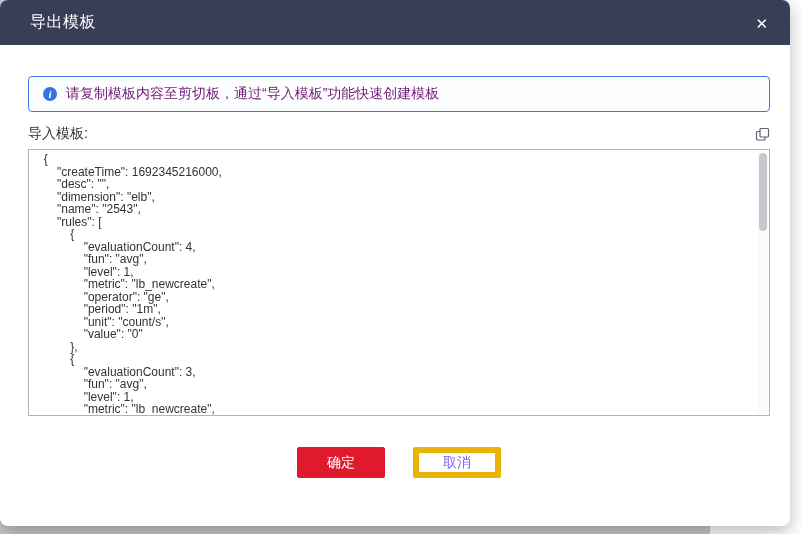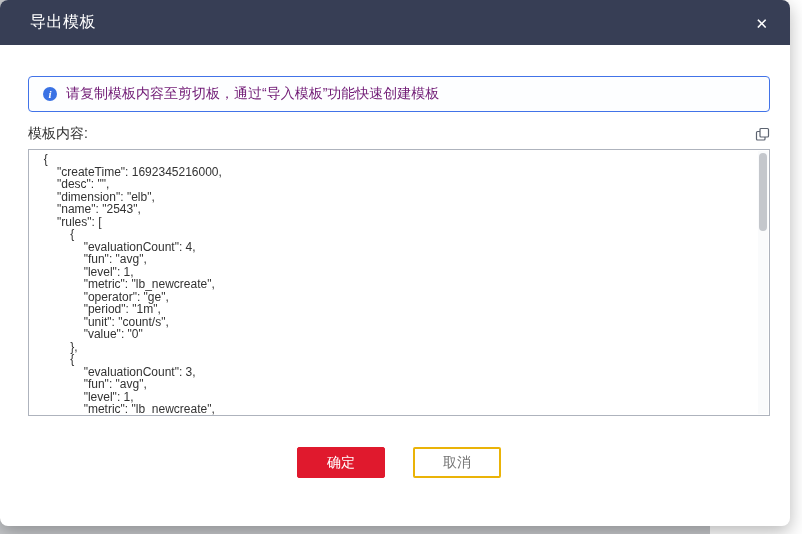--- a/index.html
+++ b/index.html
@@ -72,21 +72,21 @@
     position:absolute; top:1px; bottom:1px; right:1px; width:10px; background:#fafbfc;
   }
   .v-thumb {
     position:absolute; top:2px; left:1px; width:8px; height:78px;
     background:#c4c7cc; border-radius:4px;
   }
 
   .btn-row { display:flex; justify-content:center; gap:28px; margin-top:31px; }
   .btn { height:31px; min-width:88px; font-size:14px; border-radius:2px; cursor:pointer; }
   .btn-primary { background:#e0192d; border:1px solid #e0192d; color:#ffffff; }
-  .btn-default { background:#ffffff; border:2px solid #eab308; color:#737373; }
+  .btn-default { background:#ffffff; border:6px solid #eab308; color:#8b5cf6; }
 </style>
 </head>
 <body>
 
 <div class="stage">
 
   <div class="bg-strip">
     <div class="bg-strip-top"></div>
     <div class="bg-fragment"></div>
     <div class="bg-pagescrollbar"></div>
@@ -102,21 +102,21 @@
     </div>
 
     <div class="modal-body">
 
       <div class="info-banner">
         <span class="info-icon">i</span>
         <span class="info-text">请复制模板内容至剪切板，通过“导入模板”功能快速创建模板</span>
       </div>
 
       <div class="label-row">
-        <span class="content-label">模板内容:</span>
+        <span class="content-label">导入模板:</span>
         <button class="copy-btn" title="">
           <svg width="15" height="15" viewBox="0 0 15 15">
             <rect x="1.5" y="4.5" width="8.5" height="8.5" rx="1" fill="none" stroke="#5c6370" stroke-width="1.2"></rect>
             <rect x="5" y="1.5" width="8.5" height="8.5" rx="1" fill="#ffffff" stroke="#5c6370" stroke-width="1.2"></rect>
           </svg>
         </button>
       </div>
 
       <div class="editor-wrap">
         <textarea class="json-area" readonly="" spellcheck="false" wrap="off" style="">  {

